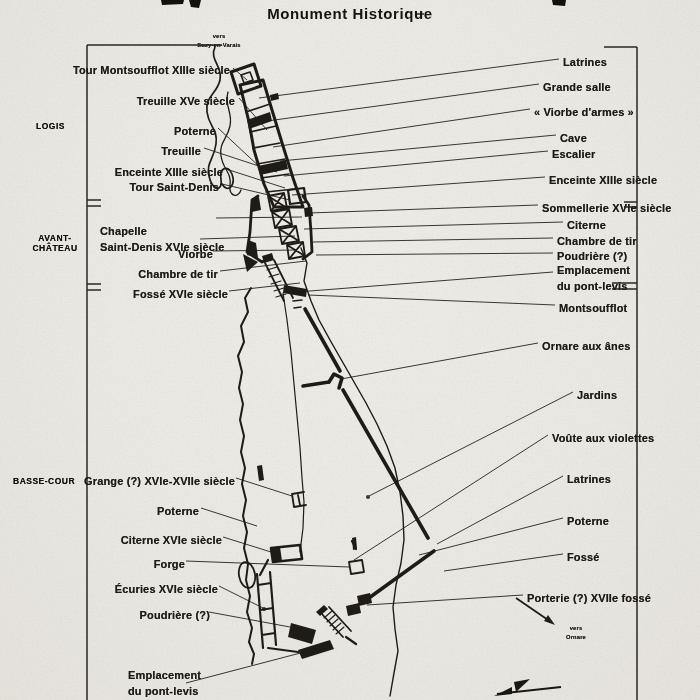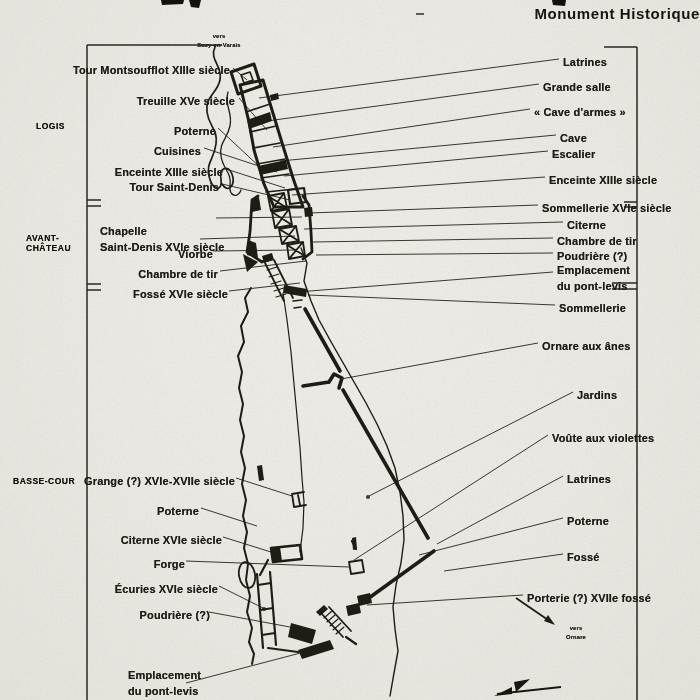--- a/index.html
+++ b/index.html
@@ -3,21 +3,21 @@
 <meta charset="utf-8">
 <style>
   html,body{margin:0;padding:0;background:#d8d6d0;}
   .page{
     position:relative;width:700px;height:700px;overflow:hidden;
     background:radial-gradient(ellipse at 50% 40%, #edebe5 0%, #e9e7e1 55%, #e3e1da 100%);
     font-family:"Liberation Sans",sans-serif;
   }
   svg{position:absolute;left:0;top:0;}
   .title{
-    position:absolute;left:0;right:0;top:5px;text-align:right;
+    position:absolute;left:0;right:0;top:5px;text-align:center;
     font-weight:bold;font-size:15px;letter-spacing:.6px;color:#17140f;
   }
   .lbl{
     position:absolute;font-weight:bold;font-size:11px;line-height:1.45;
     color:#1e1b15;letter-spacing:.15px;white-space:pre-line;
     text-shadow:0 0 .4px rgba(30,27,21,.7);
   }
   .ra{text-align:center;white-space:nowrap;}
   .tiny{font-size:5.8px;text-align:center;line-height:1.5;}
   .section{
@@ -160,57 +160,57 @@
     <g>
       <line x1="497" y1="694" x2="561" y2="687" stroke="#1a1712" stroke-width="2"></line>
       <polygon points="494,696 512,687 512,694" fill="#1a1712"></polygon>
       <polygon points="514,682 530,679 516,692" fill="#1a1712"></polygon>
     </g>
   </svg>
 
   <div class="title">Monument Historique</div>
 
   <div class="section" style="left:36px;top:121px">LOGIS</div>
-  <div class="section" style="left:26px;top:233px;width:58px;text-align:left">AVANT-
+  <div class="section" style="left:26px;top:233px;width:58px;text-align:center">AVANT-
 CHÂTEAU</div>
   <div class="section" style="left:13px;top:476px">BASSE-COUR</div>
 
   <div class="lbl ra" style="top:63px;right:470px">Tour Montsoufflot XIIIe siècle</div>
   <div class="lbl ra" style="top:94px;right:465px">Treuille XVe siècle</div>
   <div class="lbl ra" style="top:124px;right:484px">Poterne</div>
-  <div class="lbl ra" style="top:144px;right:499px">Cuisines</div>
+  <div class="lbl ra" style="top:144px;right:499px">Treuille</div>
   <div class="lbl ra" style="top:165px;right:477px">Enceinte XIIIe siècle</div>
   <div class="lbl ra" style="top:180px;right:481px">Tour Saint-Denis</div>
   <div class="lbl" style="top:224px;left:100px">Chapelle
 Saint-Denis XVIe siècle</div>
   <div class="lbl ra" style="top:247px;right:487px">Viorbe</div>
   <div class="lbl ra" style="top:267px;right:482px">Chambre de tir</div>
   <div class="lbl ra" style="top:287px;right:472px">Fossé XVIe siècle</div>
   <div class="lbl ra" style="top:474px;right:465px">Grange (?) XVIe-XVIIe siècle</div>
   <div class="lbl ra" style="top:504px;right:501px">Poterne</div>
   <div class="lbl ra" style="top:533px;right:478px">Citerne XVIe siècle</div>
   <div class="lbl ra" style="top:557px;right:515px">Forge</div>
   <div class="lbl ra" style="top:582px;right:482px">Écuries XVIe siècle</div>
   <div class="lbl ra" style="top:608px;right:490px">Poudrière (?)</div>
   <div class="lbl" style="top:668px;left:128px">Emplacement
 du pont-levis</div>
 
   <div class="lbl" style="top:55px;left:563px">Latrines</div>
   <div class="lbl" style="top:80px;left:543px">Grande salle</div>
-  <div class="lbl" style="top:105px;left:534px">« Cave d'armes »</div>
+  <div class="lbl" style="top:105px;left:534px">« Viorbe d'armes »</div>
   <div class="lbl" style="top:131px;left:560px">Cave</div>
   <div class="lbl" style="top:147px;left:552px">Escalier</div>
   <div class="lbl" style="top:173px;left:549px">Enceinte XIIIe siècle</div>
   <div class="lbl" style="top:201px;left:542px">Sommellerie XVIe siècle</div>
   <div class="lbl" style="top:218px;left:567px">Citerne</div>
   <div class="lbl" style="top:234px;left:557px">Chambre de tir</div>
   <div class="lbl" style="top:249px;left:557px">Poudrière (?)</div>
   <div class="lbl" style="top:263px;left:557px">Emplacement
 du pont-levis</div>
-  <div class="lbl" style="top:301px;left:559px">Sommellerie</div>
+  <div class="lbl" style="top:301px;left:559px">Montsoufflot</div>
   <div class="lbl" style="top:339px;left:542px">Ornare aux ânes</div>
   <div class="lbl" style="top:388px;left:577px">Jardins</div>
   <div class="lbl" style="top:431px;left:552px">Voûte aux violettes</div>
   <div class="lbl" style="top:472px;left:567px">Latrines</div>
   <div class="lbl" style="top:514px;left:567px">Poterne</div>
   <div class="lbl" style="top:550px;left:567px">Fossé</div>
   <div class="lbl" style="top:591px;left:527px">Porterie (?) XVIIe fossé</div>
 
   <div class="lbl tiny" style="top:32px;left:193px;width:52px">vers
 Suzy-en-Varais</div>

